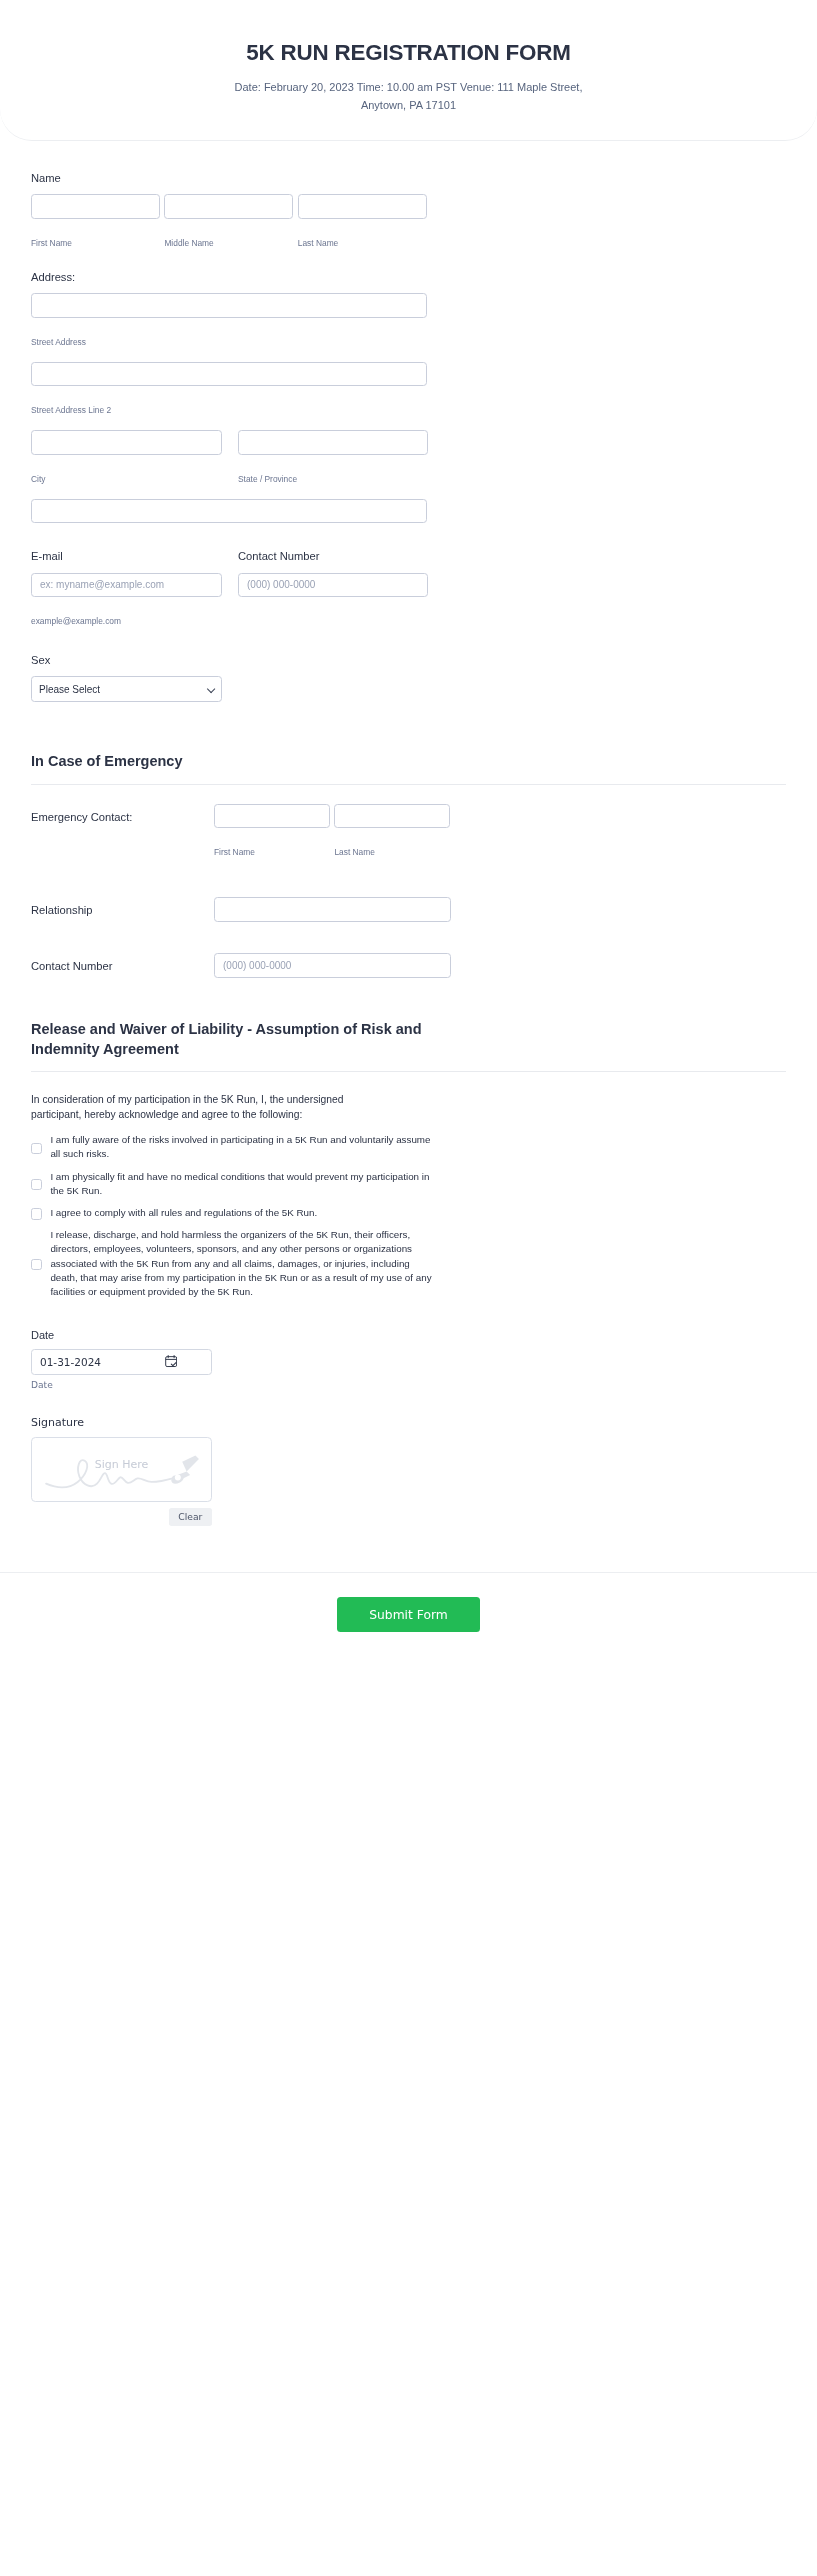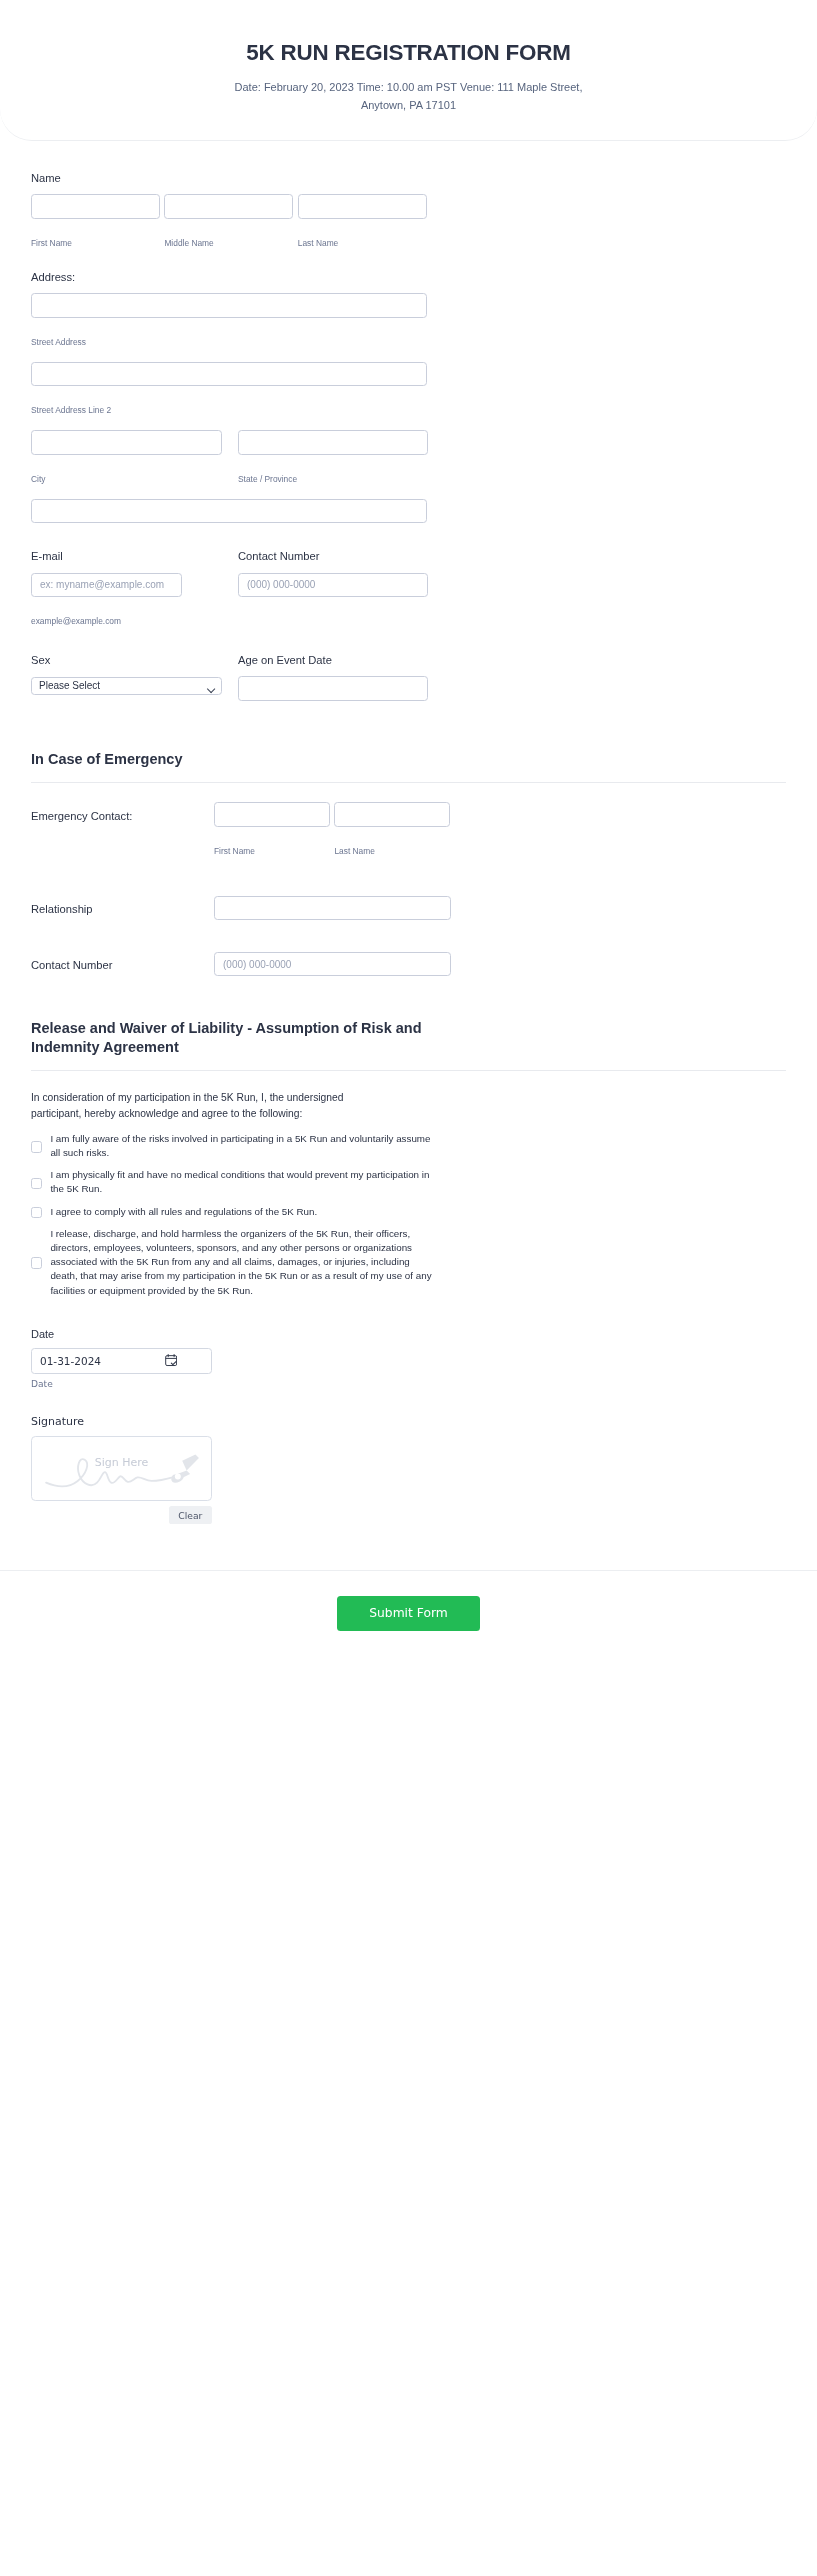--- a/index.html
+++ b/index.html
@@ -86,26 +86,26 @@
   
   .addr-full .txt { width: 396px; }
   .addr-half-left { width: 191px; margin-right: 16px; }
   .addr-half-left .txt { width: 191px; }
   .addr-half-right { width: 190px; }
   .addr-half-right .txt { width: 190px; }
 
   
   .two-col { display: flex; }
   .two-col .left { width: 191px; margin-right: 16px; }
-  .two-col .left .txt { width: 151px; }
+  .two-col .left .txt { width: 191px; }
   .two-col .right { width: 190px; }
   .two-col .right .txt { width: 190px; }
 
   select.sel {
-    height: 18px;
+    height: 26px;
     width: 191px;
     border: 0.9px solid #c9cedb;
     border-radius: 3.5px;
     background: #fff;
     font-family: "Liberation Sans", sans-serif;
     font-size: 10px;
     color: #2c3345;
     padding: 0 23px 0 7px;
     outline: none;
     -webkit-appearance: none;
@@ -359,24 +359,20 @@
 
     <div class="field-block two-col" style="margin-bottom:30px;">
       <div class="left">
         <label class="field-label">Sex</label>
         <div class="sel-wrap">
           <select class="sel">
             <option>Please Select</option>
           </select>
           <span class="sel-chev"></span>
         </div>
-      </div>
-      <div class="right">
-        <label class="field-label">Age on Event Date</label>
-        <input class="txt" type="text" value="" style="">
       </div>
     </div>
 
     <div class="section-head">
       <div class="section-title">In Case of Emergency</div>
     </div>
     <div class="section-rule"></div>
 
     <div style="height:19.3px;"></div>
 

